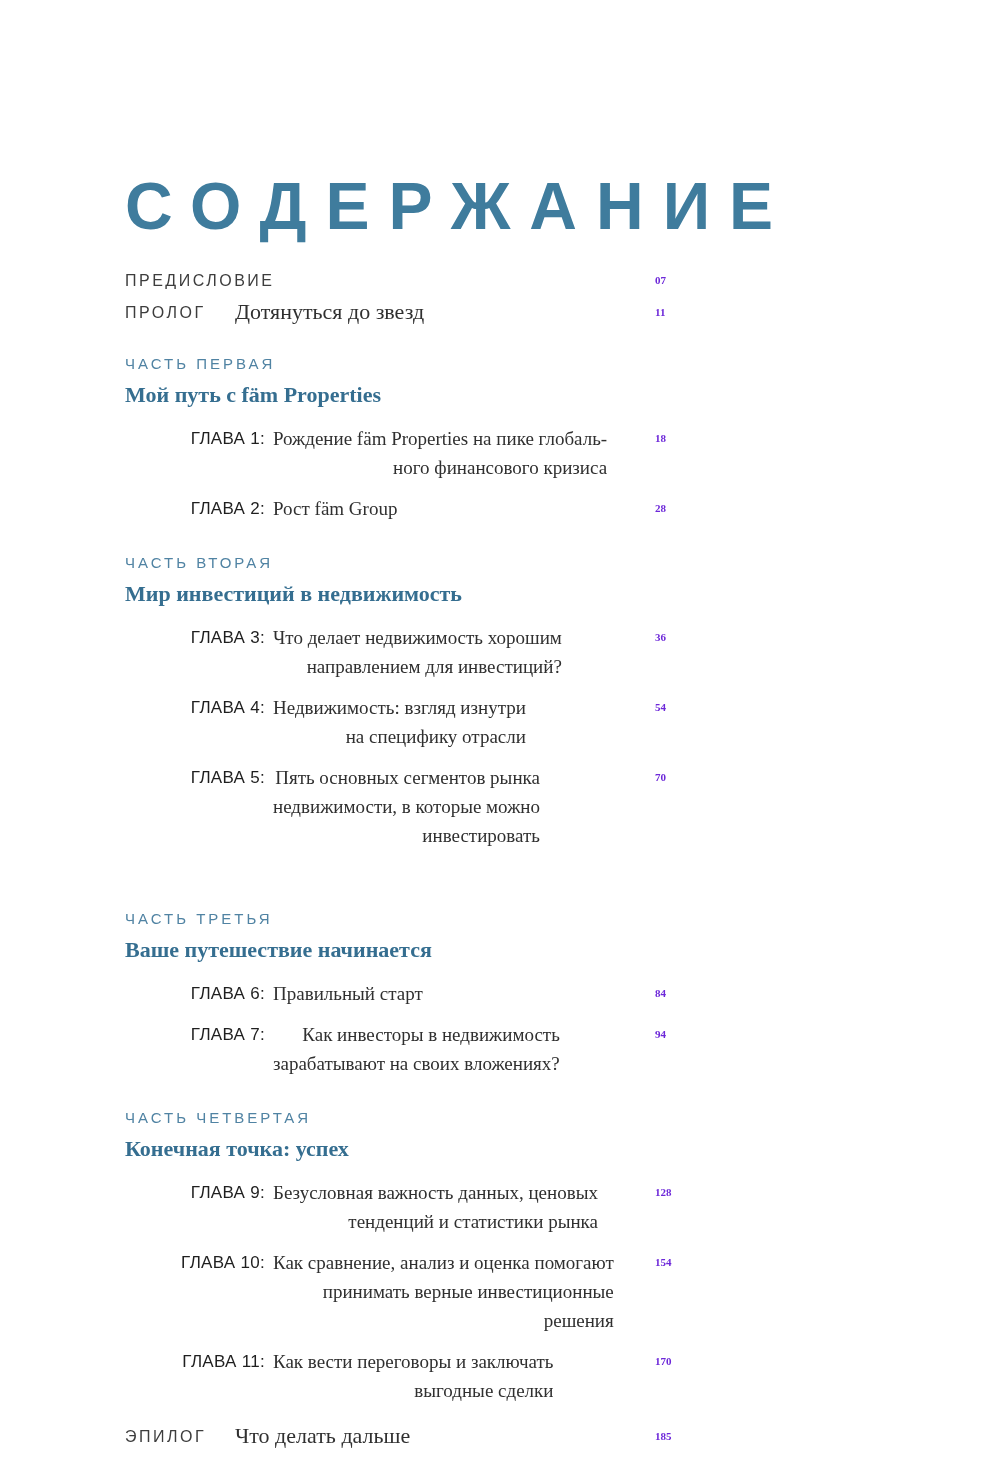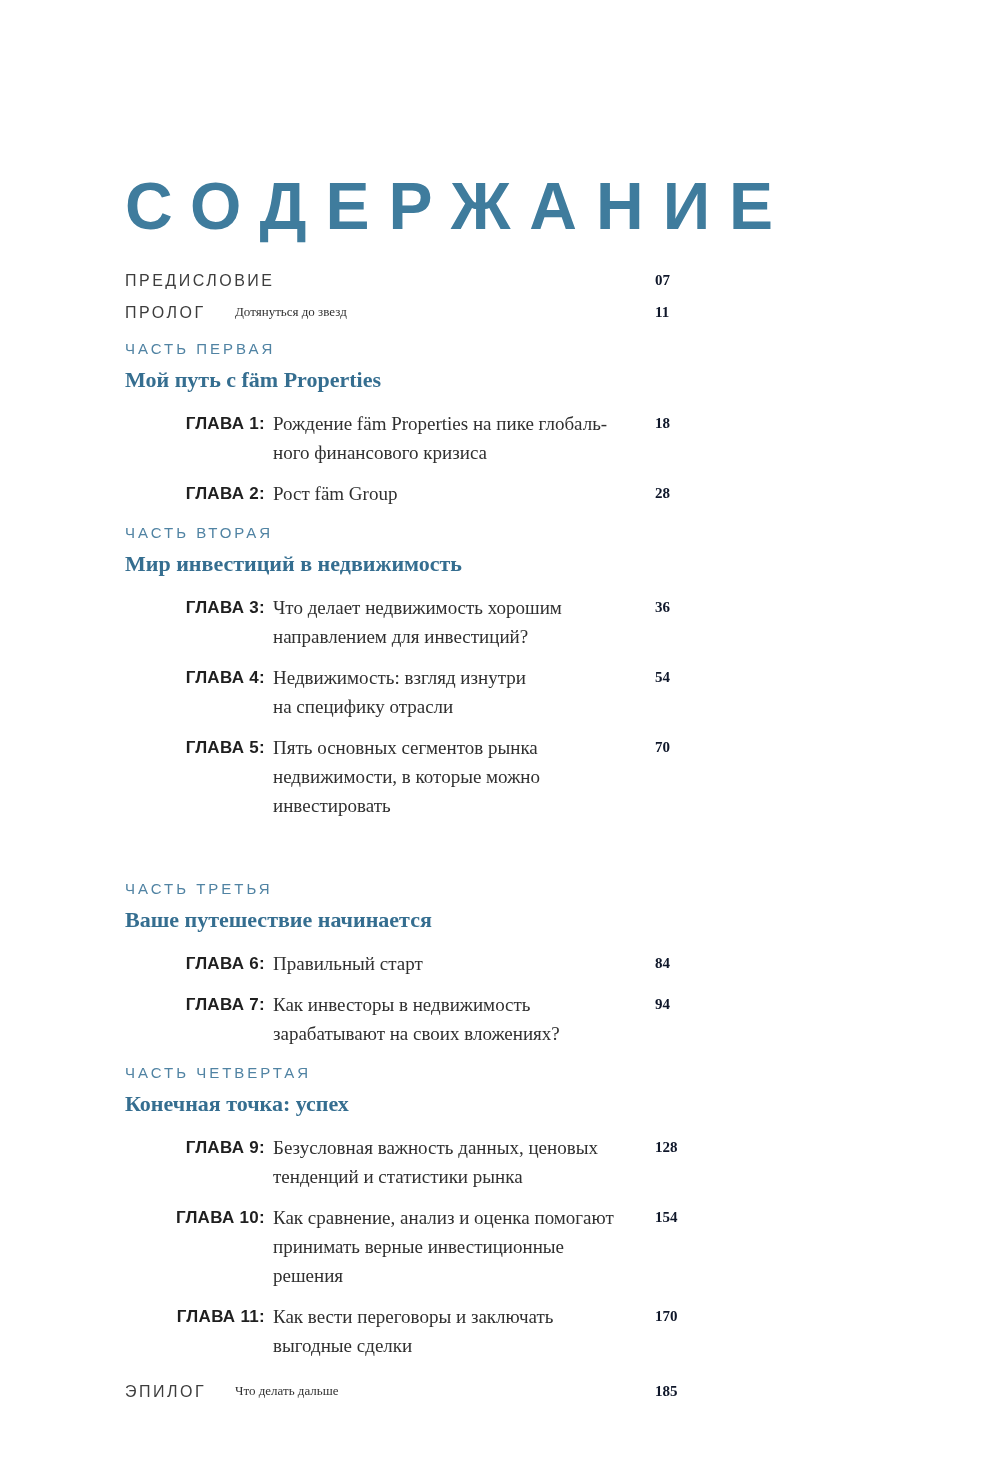--- a/index.html
+++ b/index.html
@@ -45,34 +45,34 @@
   .fm-label {
     flex: none;
     width: 110px;
     font-family: "Liberation Sans", sans-serif;
     font-size: 16px;
     letter-spacing: 2.5px;
     color: var(--label);
     padding-top: 1px;
   }
   .fm-title {
-    font-size: 13px;
+    font-size: 22px;
     color: var(--text);
   }
   .page-num {
     position: absolute;
     left: 530px;
     top: 0;
     font-family: "Liberation Serif", serif;
     font-weight: bold;
-    font-size: 15px;
-    color: #0f172a;
+    font-size: 11px;
+    color: #6d28d9;
     line-height: inherit;
   }
-  .part { margin-top: 16px; }
+  .part { margin-top: 31px; }
   .part.extra-gap { margin-top: 60px; }
   .kicker {
     font-family: "Liberation Sans", sans-serif;
     font-size: 15px;
     letter-spacing: 3px;
     color: var(--kicker);
     line-height: 18px;
     margin-bottom: 10px;
   }
   .part-title {
@@ -87,30 +87,31 @@
     position: relative;
     display: flex;
     line-height: 29px;
     margin-bottom: 12px;
   }
   .ch-label {
     flex: none;
     width: 140px;
     text-align: right;
     font-family: "Liberation Sans", sans-serif;
-    font-weight: bold;
+    font-weight: normal;
     font-size: 17px;
     letter-spacing: 0.3px;
     color: var(--chapter_label);
   }
   .ch-title {
     margin-left: 8px;
     font-size: 19px;
     color: var(--text);
     white-space: pre-line;
+    text-align: right;
   }
   .back { margin-top: 20px; }
 </style>
 </head>
 <body>
 
 <div class="page">
   <div class="toc">
 
     <h1 class="title">СОДЕРЖАНИЕ</h1>

